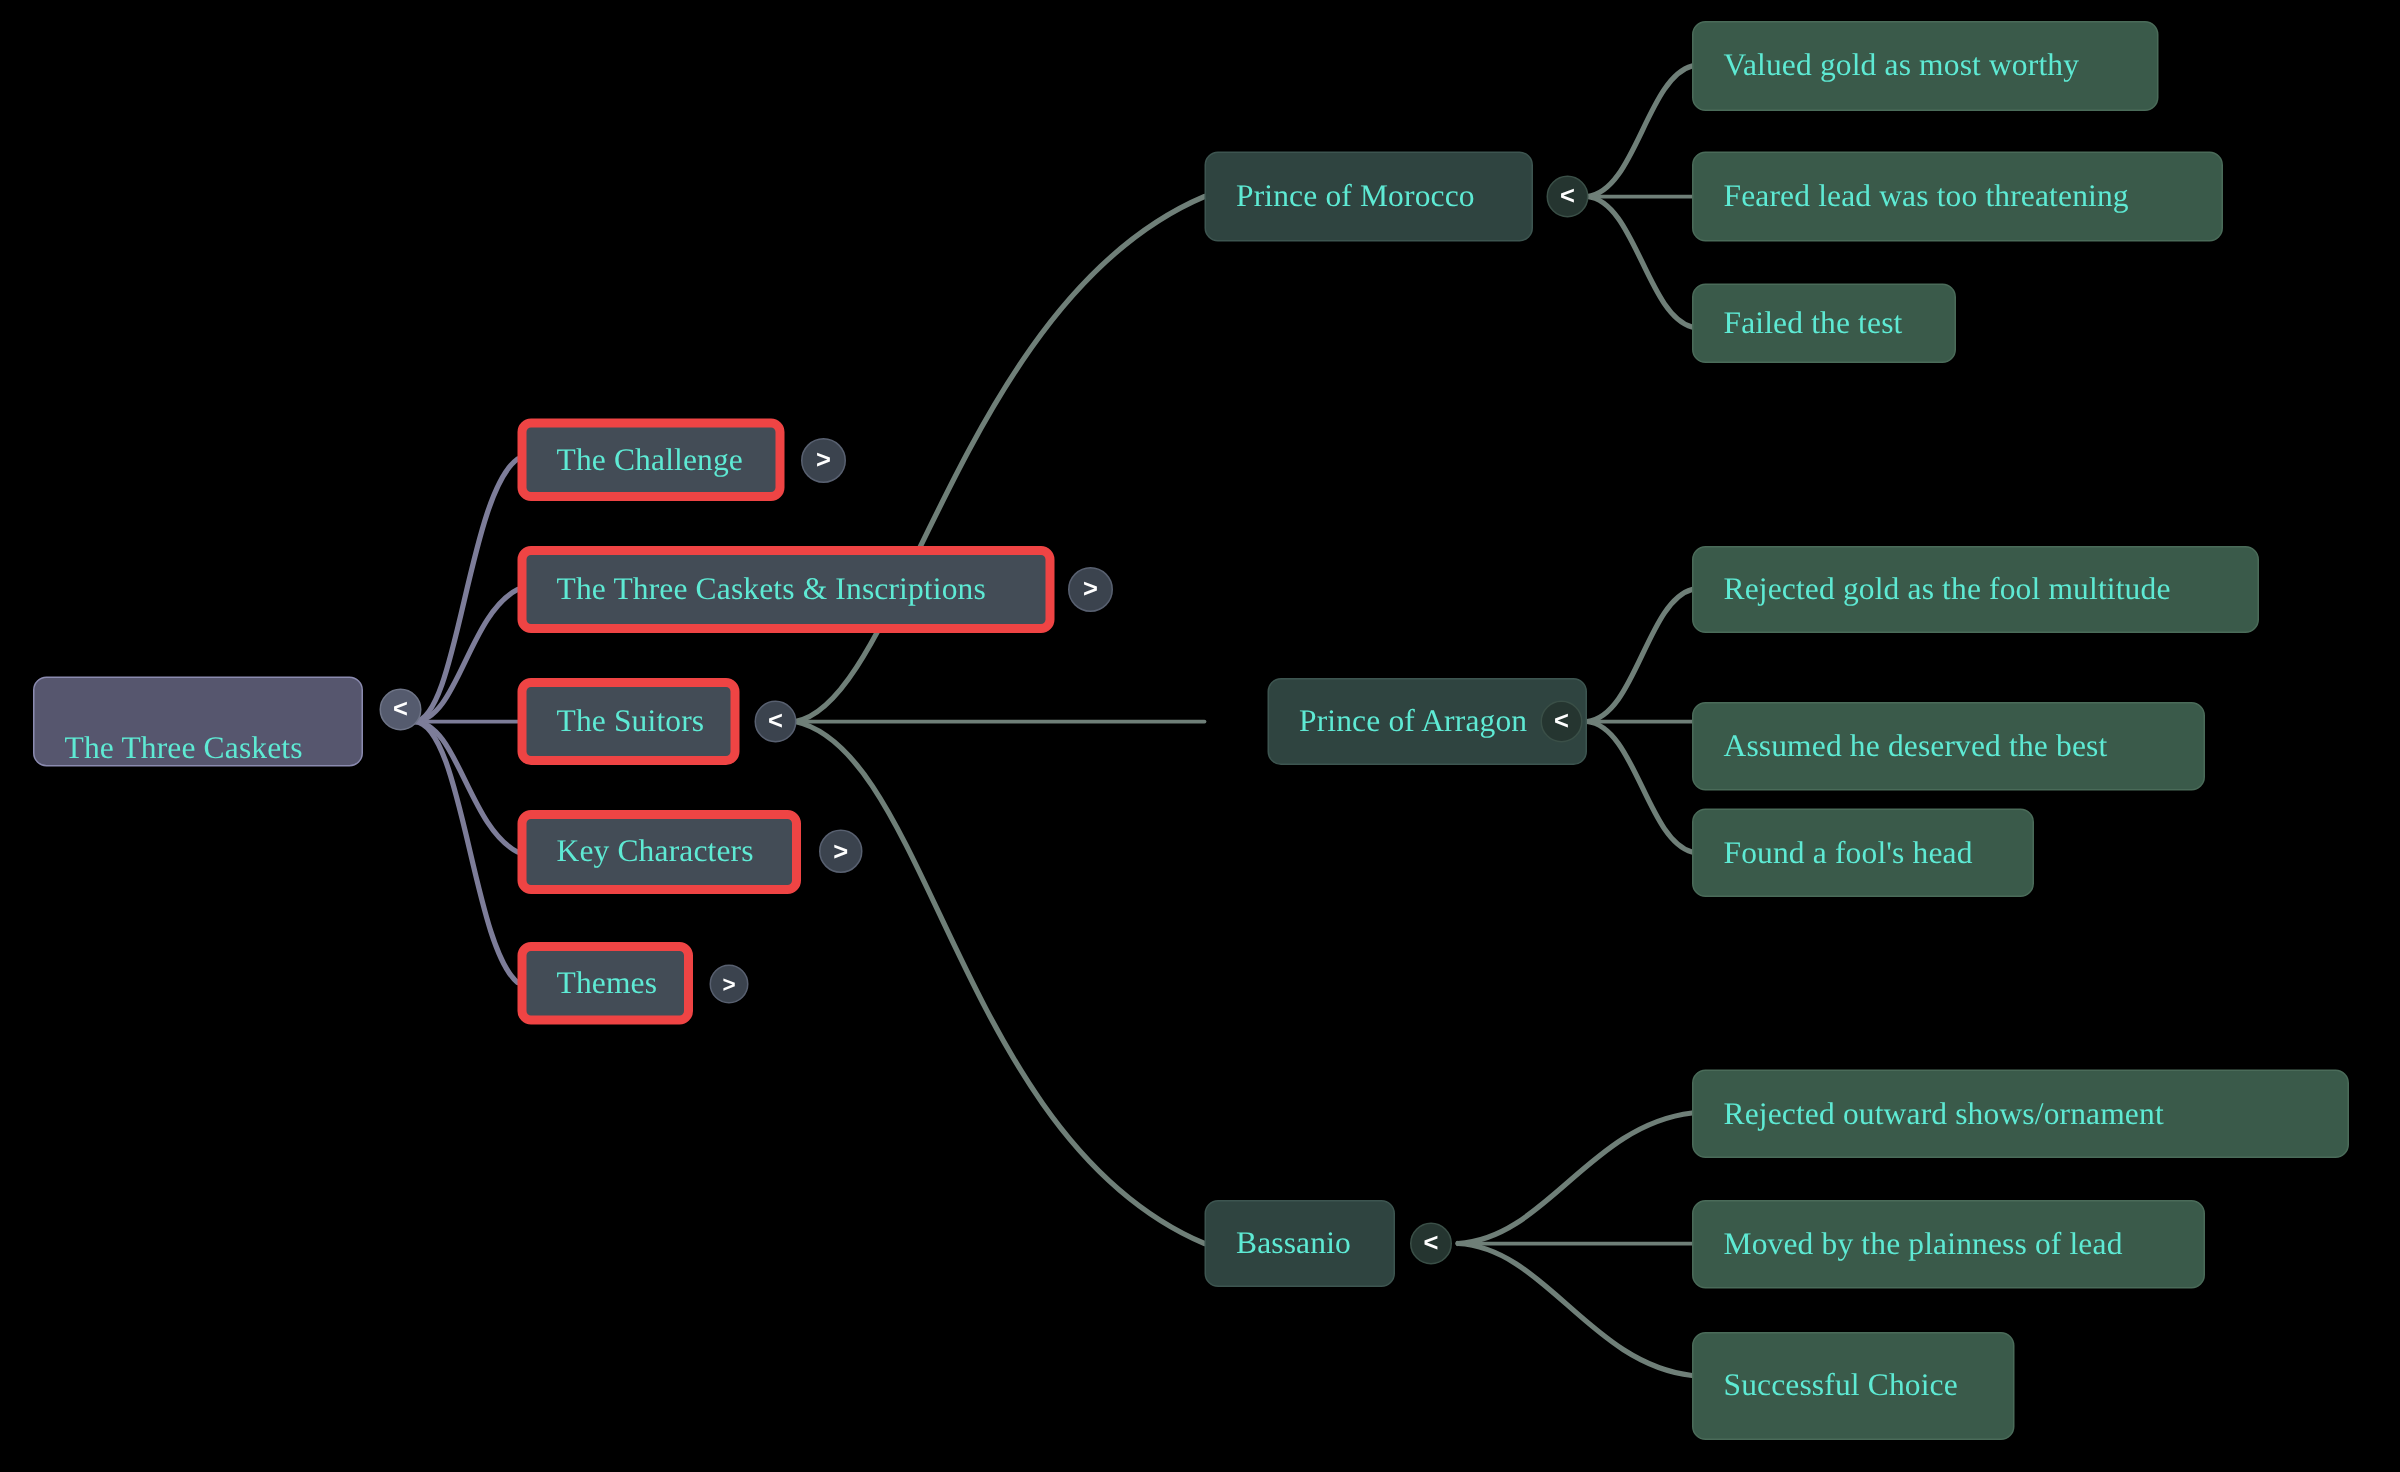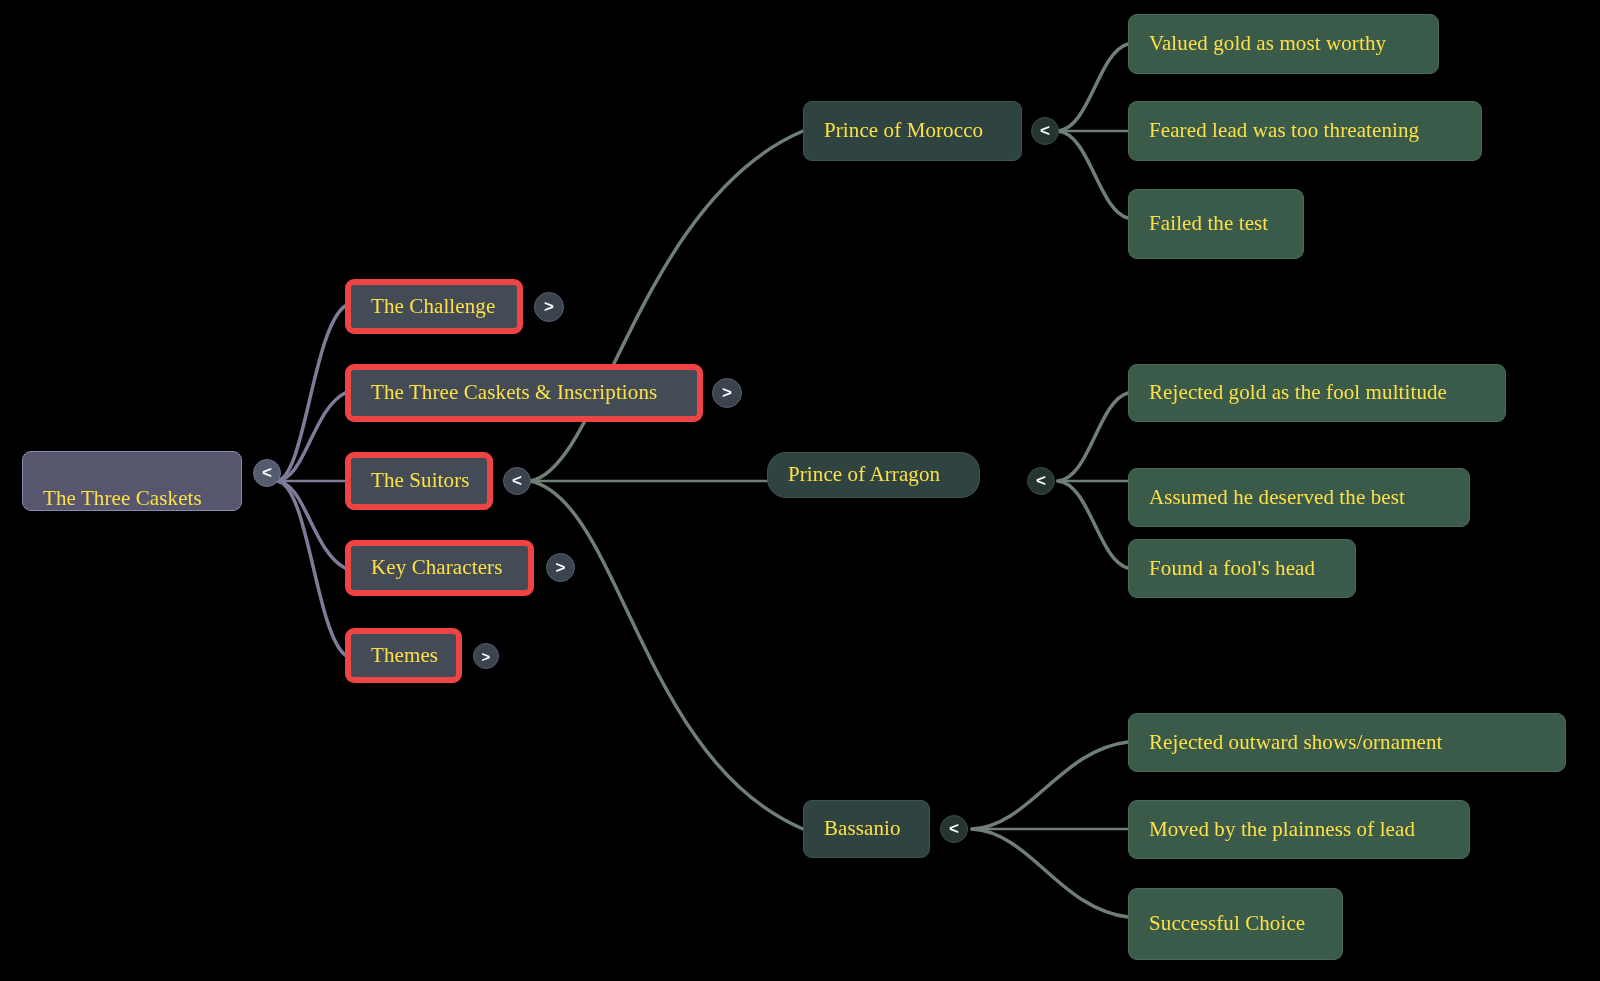--- a/index.html
+++ b/index.html
@@ -21,21 +21,21 @@
     width: 1600px;
     height: 981px;
     pointer-events: none;
   }
   .node {
     position: absolute;
     box-sizing: border-box;
     display: flex;
     align-items: center;
     border-radius: 9px;
-    color: #fde047;
+    color: #5eead4;
     font-size: 21px;
     line-height: 1.1;
     padding: 0 20px;
     white-space: nowrap;
     letter-spacing: 0.1px;
   }
   .node-root {
     background: #56566e;
     border: 1px solid #8b8bb0;
   }
@@ -164,25 +164,25 @@
   <div class="badge badge-green" style="left:1031px; top:117px; width:28px; height:28px; font-size:17px;">
     <span>&lt;</span>
   </div>
 
   <div class="node node-leaf" style="left:1128px; top:14px; width:311px; height:60px;">
     <span>Valued gold as most worthy</span>
   </div>
   <div class="node node-leaf" style="left:1128px; top:101px; width:354px; height:60px;">
     <span>Feared lead was too threatening</span>
   </div>
-  <div class="node node-leaf" style="left:1128px; top:189px; width:176px; height:70px;">
+  <div class="node node-leaf" style="left:1128px; top:189px; width:176px; height:53px;">
     <span>Failed the test</span>
   </div>
 
-  <div class="node node-branch" style="left:767px; top:452px; width:213px; height:46px;border-radius:19px;">
+  <div class="node node-branch" style="left:845px; top:452px; width:213px; height:58px;">
     <span>Prince of Arragon</span>
   </div>
   <div class="badge badge-green" style="left:1027px; top:467px; width:28px; height:28px; font-size:17px;">
     <span>&lt;</span>
   </div>
 
   <div class="node node-leaf" style="left:1128px; top:364px; width:378px; height:58px;">
     <span>Rejected gold as the fool multitude</span>
   </div>
   <div class="node node-leaf" style="left:1128px; top:468px; width:342px; height:59px;">

